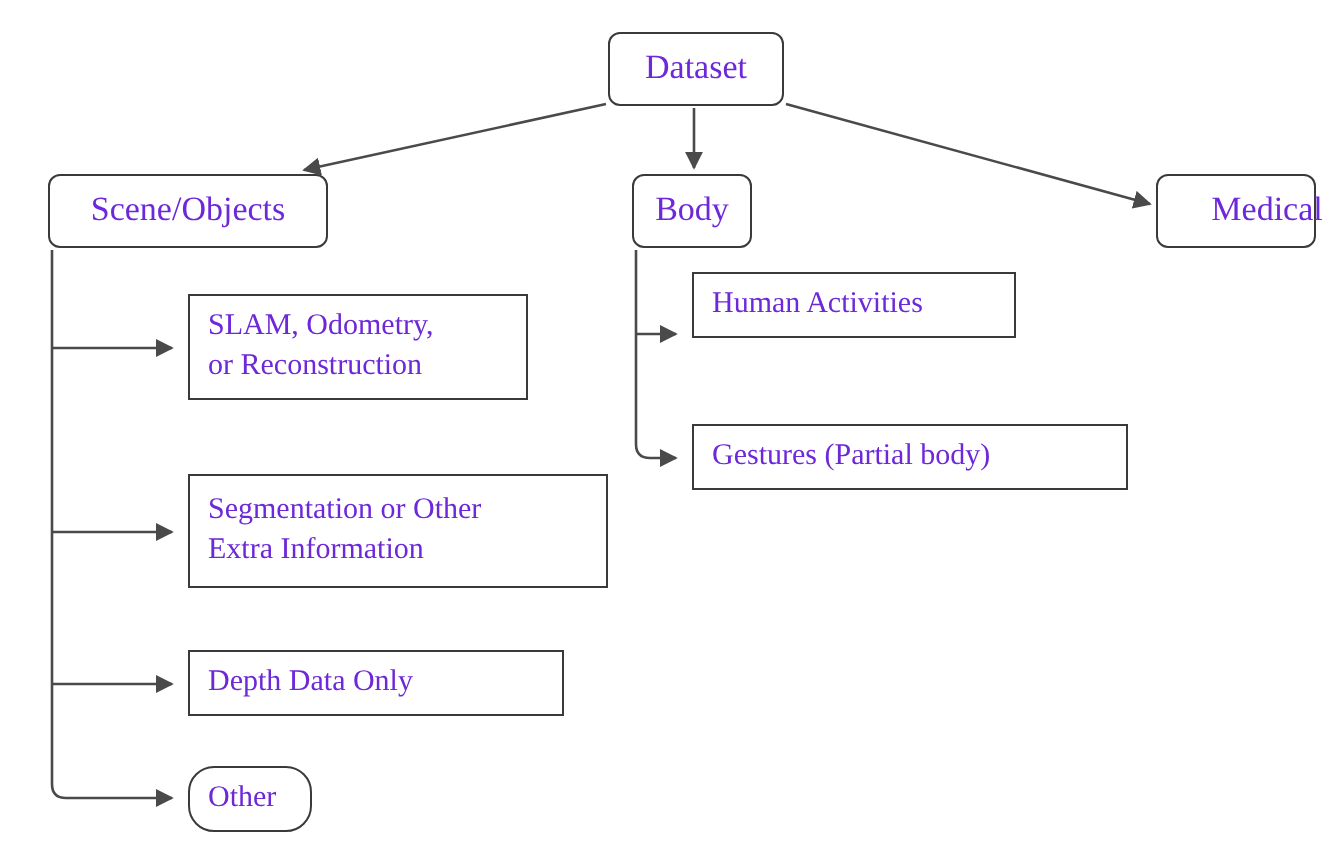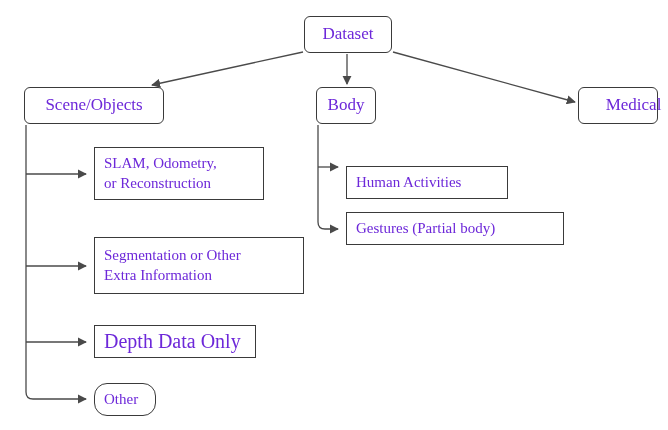--- a/index.html
+++ b/index.html
@@ -115,29 +115,29 @@
   <div class="node-box square" style="left:94px; top:147px; width:170px; height:53px; font-size:15px;">
     <span class="node-label">SLAM, Odometry,
 or Reconstruction</span>
   </div>
 
   <div class="node-box square" style="left:94px; top:237px; width:210px; height:57px; font-size:15px;">
     <span class="node-label">Segmentation or Other
 Extra Information</span>
   </div>
 
-  <div class="node-box square" style="left:94px; top:325px; width:162px; height:33px; font-size:20px;">
+  <div class="node-box square" style="left:94px; top:325px; width:188px; height:33px; font-size:15px;">
     <span class="node-label">Depth Data Only</span>
   </div>
 
   <div class="node-box square" style="left:94px; top:383px; width:62px; height:33px; font-size:15px;border-radius:13px;">
     <span class="node-label">Other</span>
   </div>
 
-  <div class="node-box square" style="left:346px; top:166px; width:162px; height:33px; font-size:15px;">
+  <div class="node-box square" style="left:346px; top:136px; width:162px; height:33px; font-size:15px;">
     <span class="node-label">Human Activities</span>
   </div>
 
   <div class="node-box square" style="left:346px; top:212px; width:218px; height:33px; font-size:15px;">
     <span class="node-label">Gestures (Partial body)</span>
   </div>
 
 </div>
 
 </body></html>

